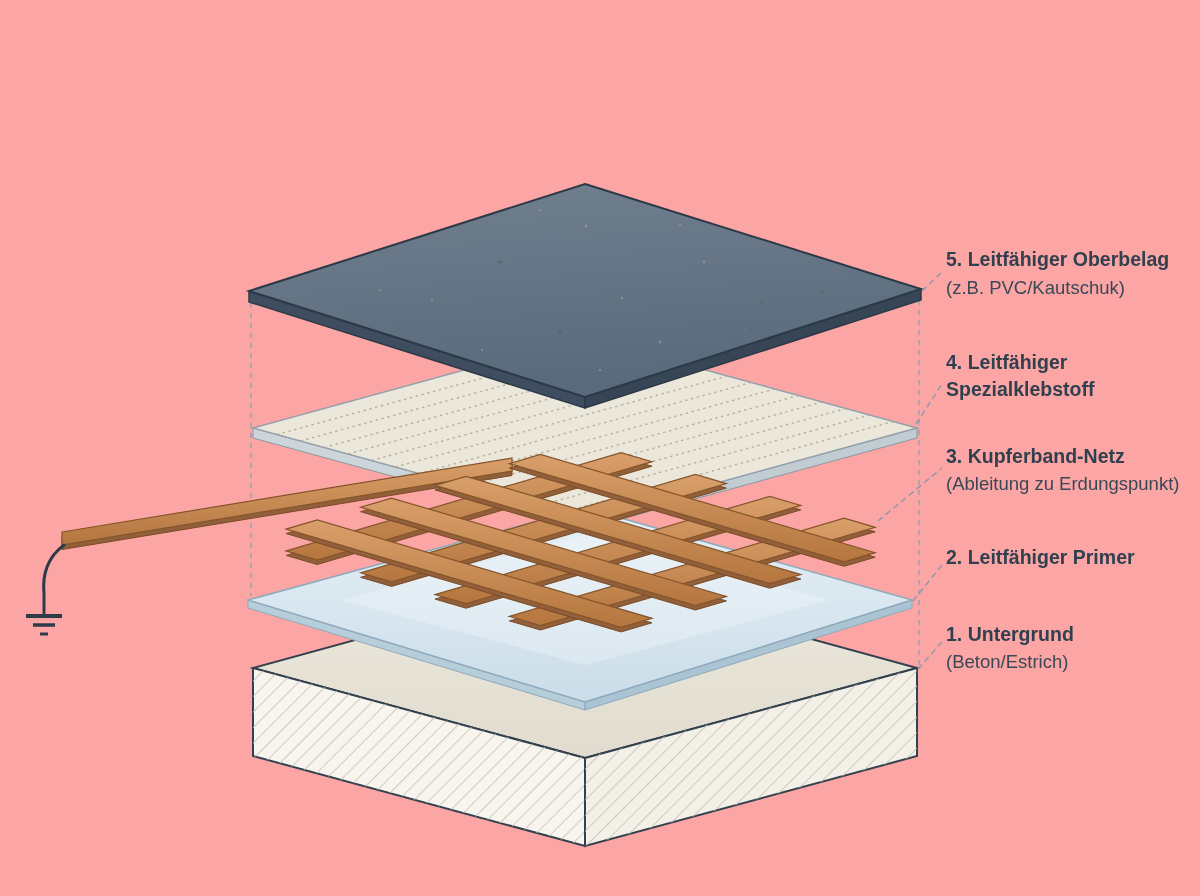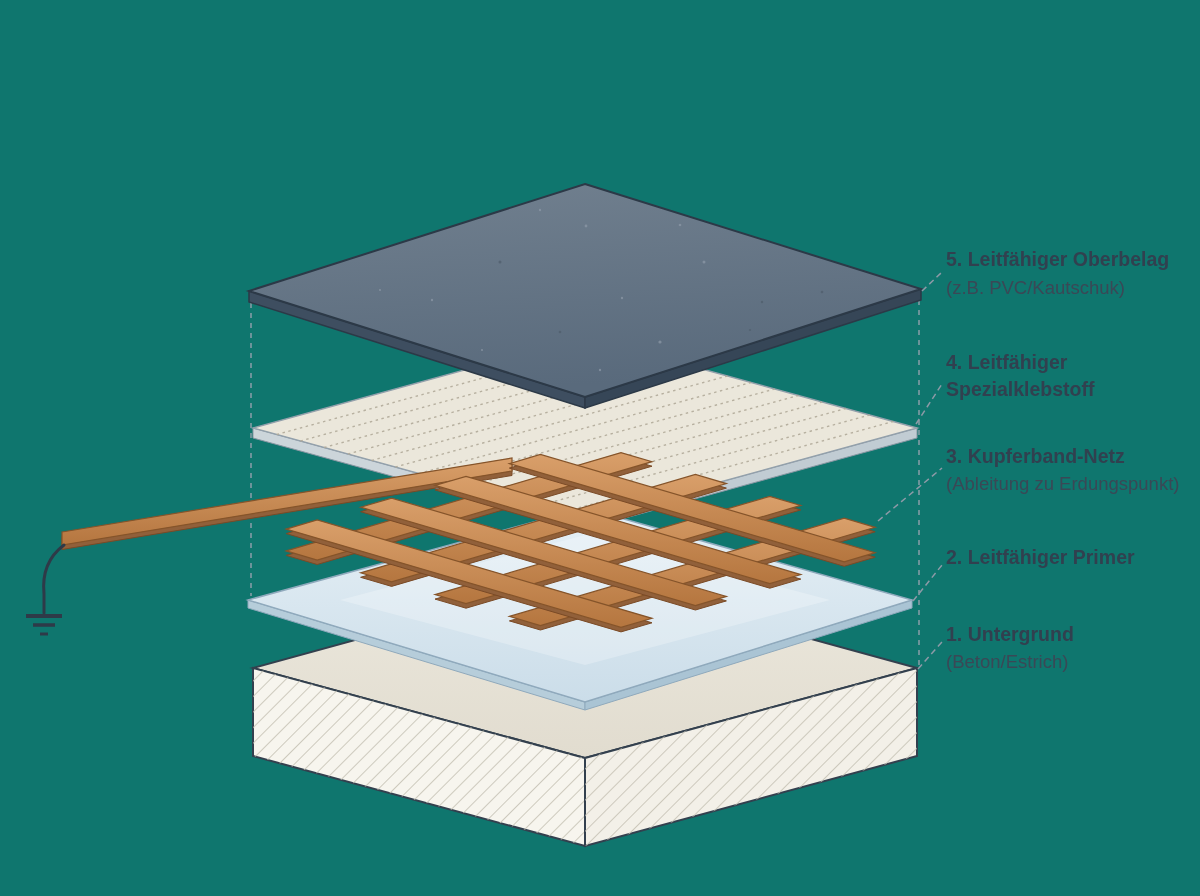--- a/index.html
+++ b/index.html
@@ -1,17 +1,17 @@
 <!DOCTYPE html>
 <html><head>
 <meta charset="utf-8">
 <style>
   html,body{margin:0;padding:0;background:#fbf9f6;}
   body{font-family:"Liberation Sans",sans-serif;}
-  .stage{width:1200px;height:896px;position:relative;background:#0f766e;overflow:hidden;}
+  .stage{width:1200px;height:896px;position:relative;background:#fca5a5;overflow:hidden;}
   svg{display:block;}
   .lbl-main{font-family:"Liberation Sans",sans-serif;font-weight:700;font-size:19.5px;fill:#31404f;}
   .lbl-sub{font-family:"Liberation Sans",sans-serif;font-weight:400;font-size:18.5px;fill:#3a4856;}
   .guide{stroke:#94a1ad;stroke-width:1.4;stroke-dasharray:5 5;fill:none;}
   .leader{stroke:#8d9aa7;stroke-width:1.5;stroke-dasharray:6 4;fill:none;}
   .gnd{stroke:#2e3a48;fill:none;}
 </style>
 </head>
 <body>
 

